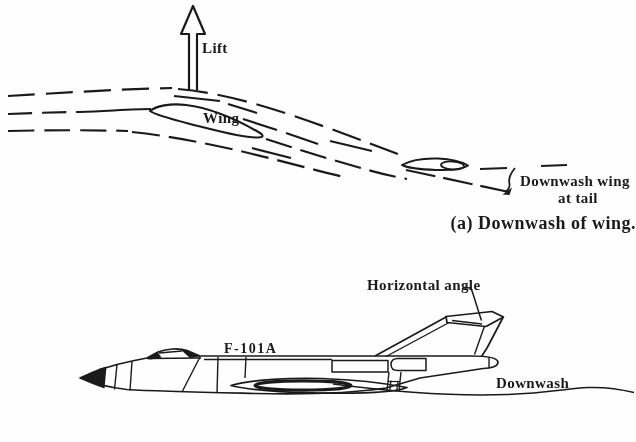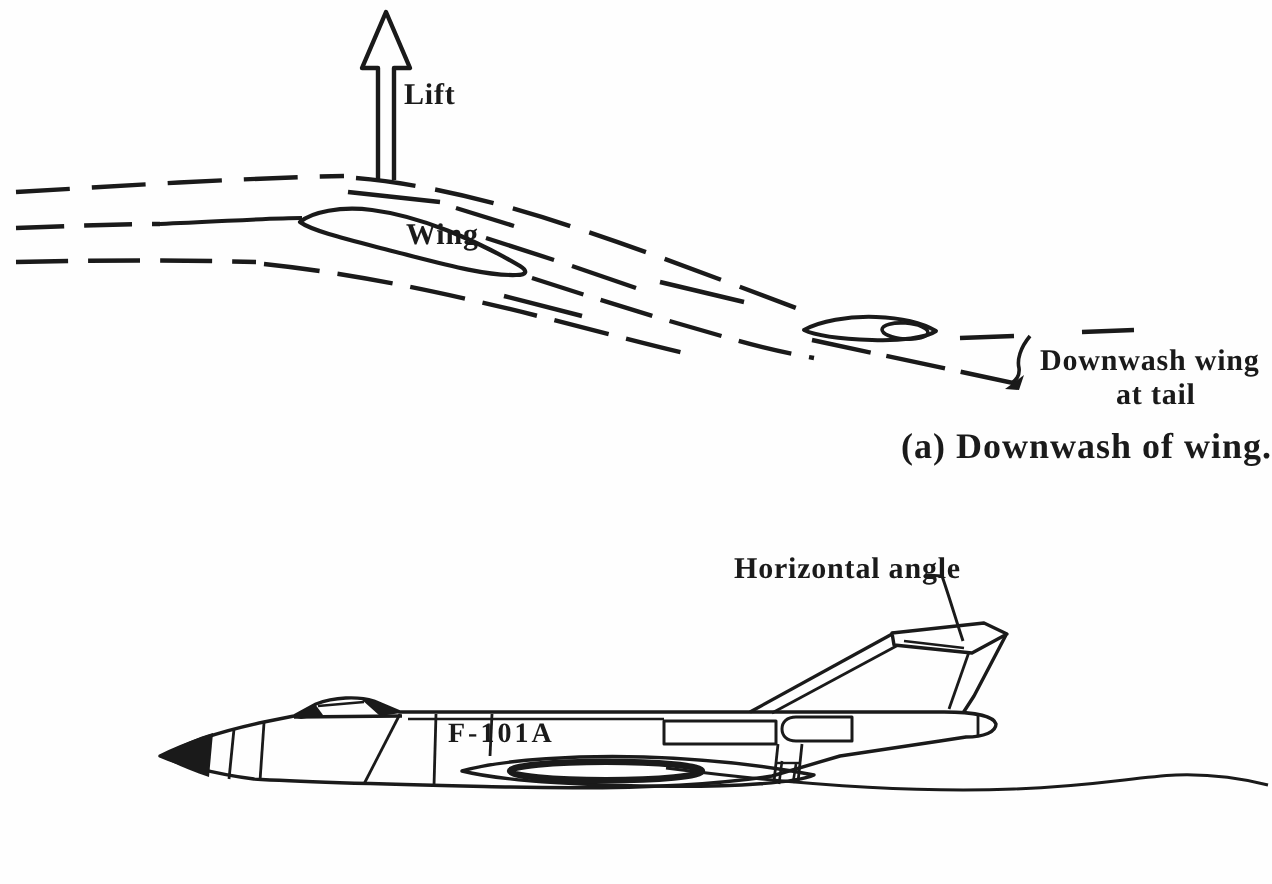--- a/index.html
+++ b/index.html
@@ -107,18 +107,19 @@
 
   <span class="lbl" style="left:202px; top:40px;">Lift</span>
 
   <span class="lbl" style="left:169px; top:110px;margin-left:34px;">Wing</span>
 
   <span class="lbl" style="left:520px; top:173px;">Downwash wing</span>
   <span class="lbl" style="left:558px; top:190px;">at tail</span>
 
   <div class="caption" style="top:213px;">(a) Downwash of wing.</div>
 
-  <span class="lbl small-cap" style="left:224px; top:360px;">F-101A</span>
+  <span class="lbl small-cap" style="left:224px; top:341px;">F-101A</span>
 
   <span class="lbl" style="left:367px; top:277px;">Horizontal angle</span>
 
+  <span class="lbl" style="left:496px; top:375px;">Downwash</span>
 
 </div>
 
 </body></html>

